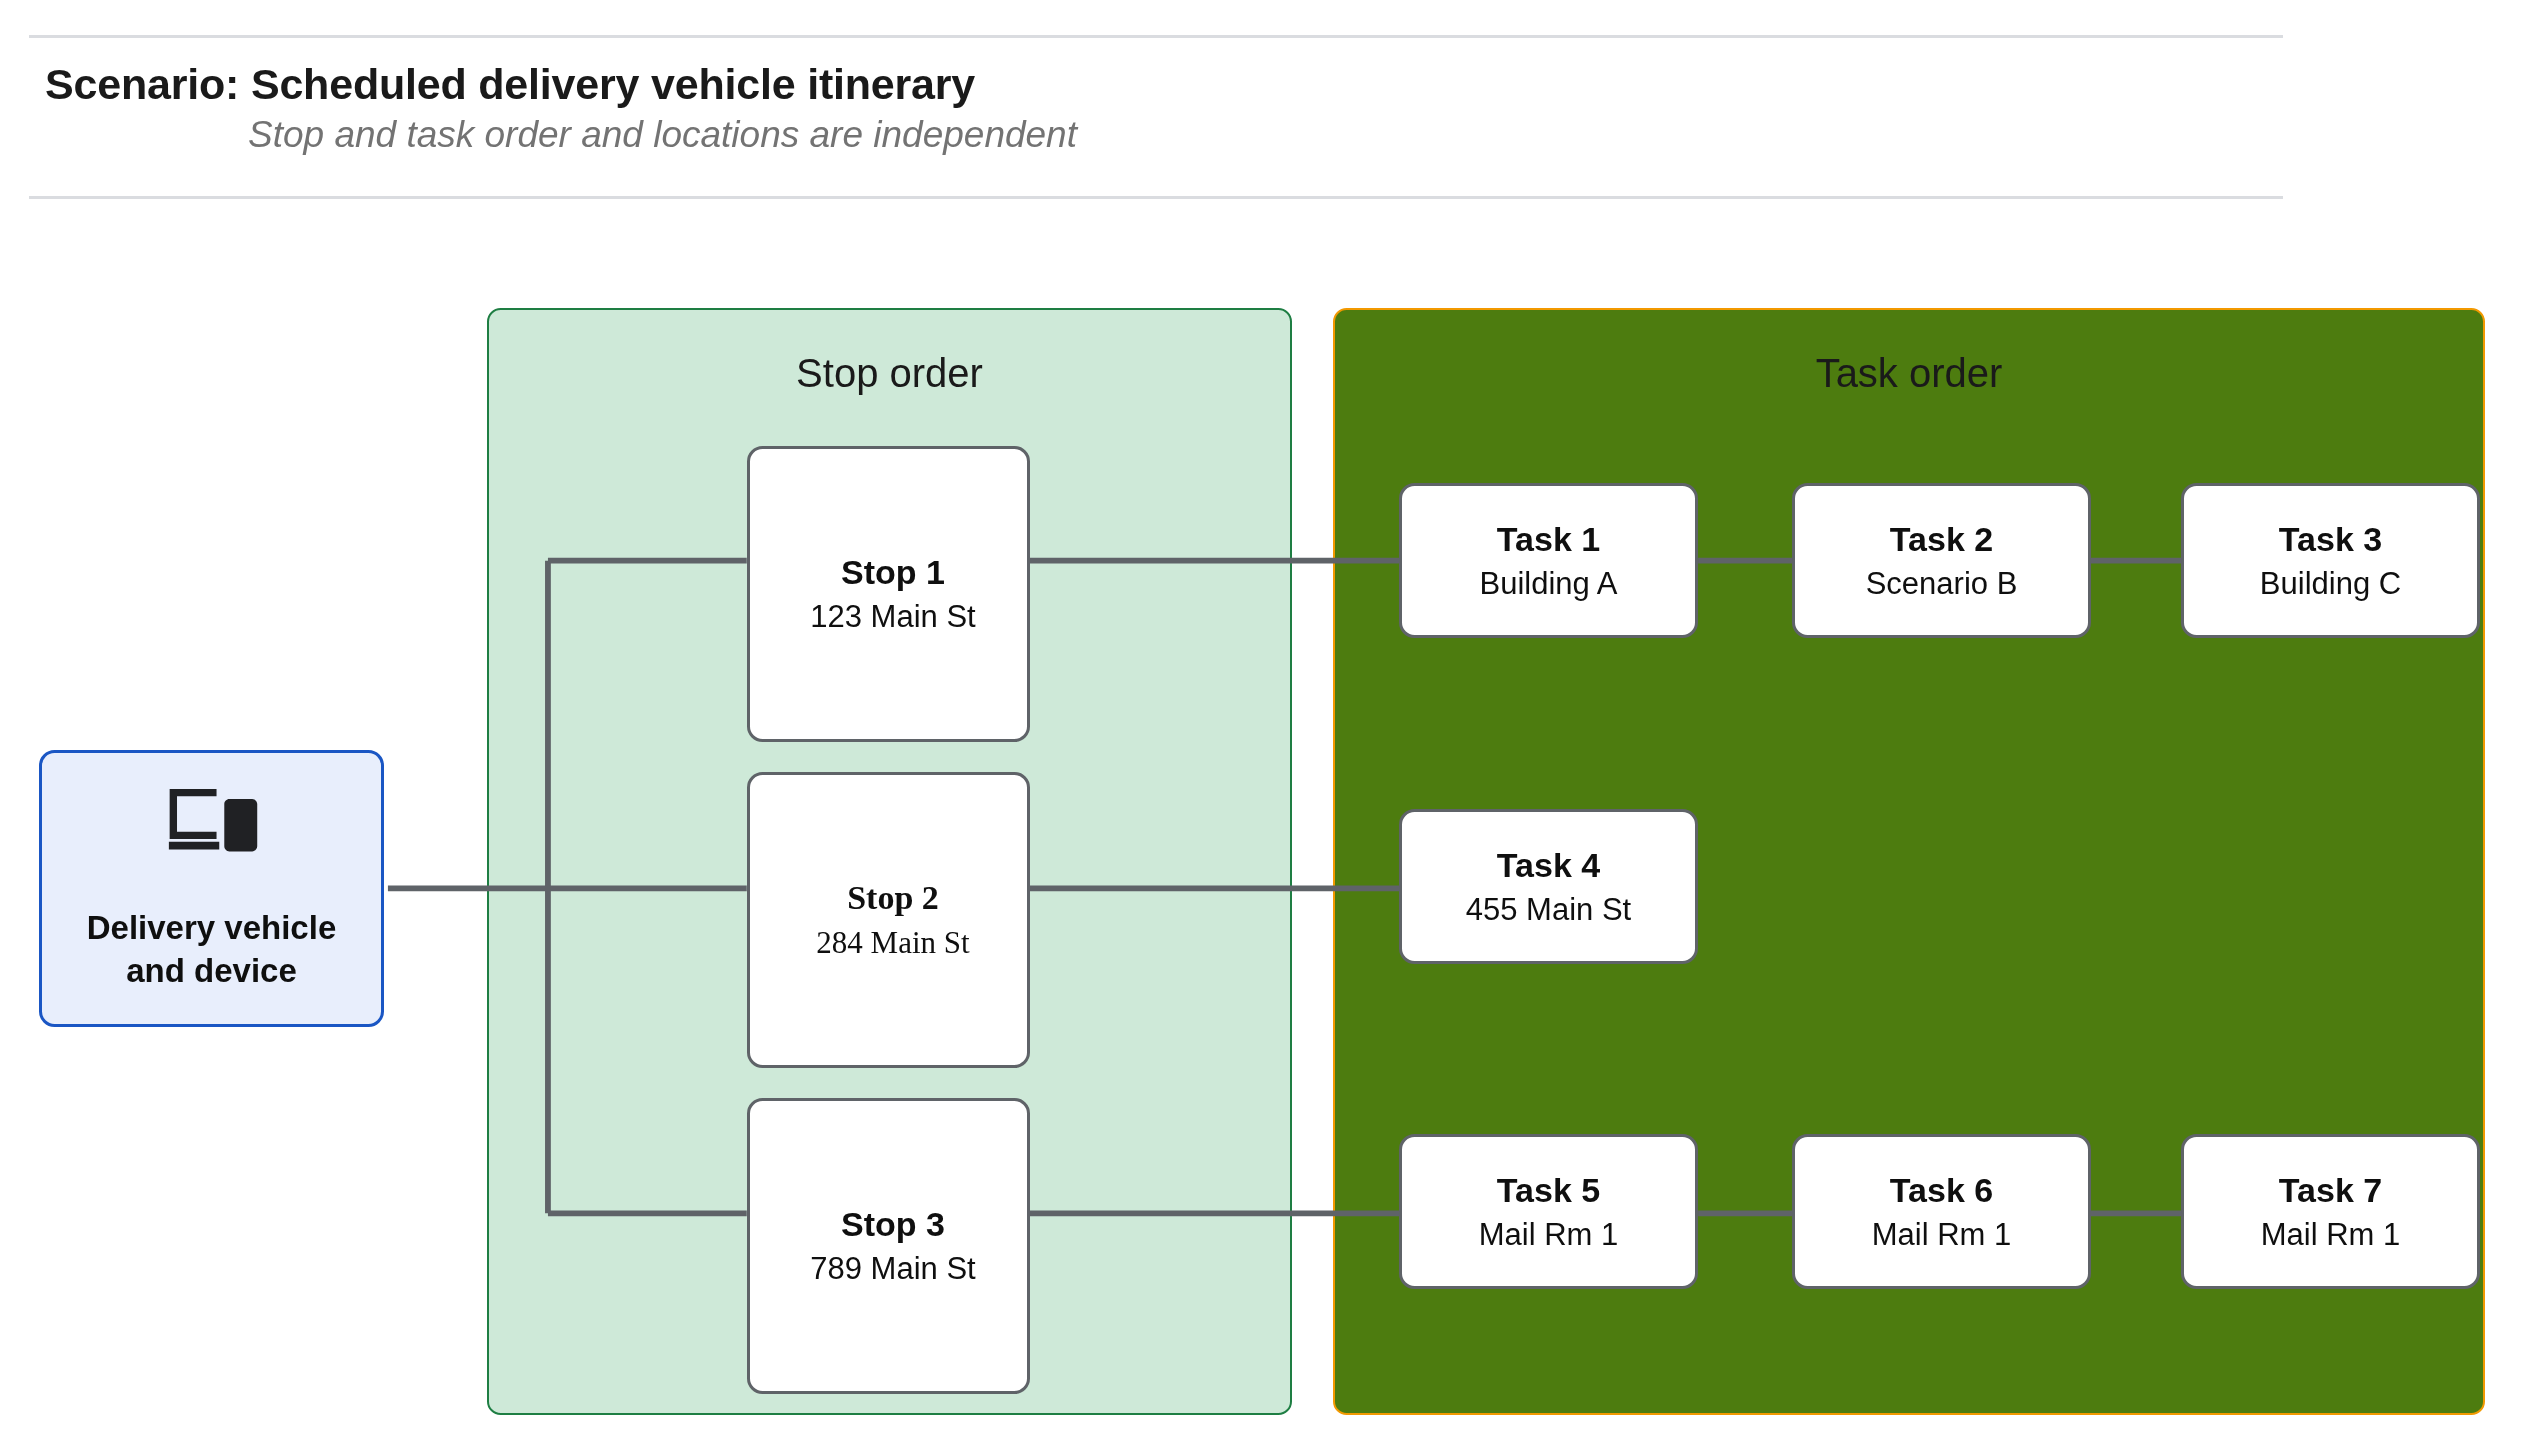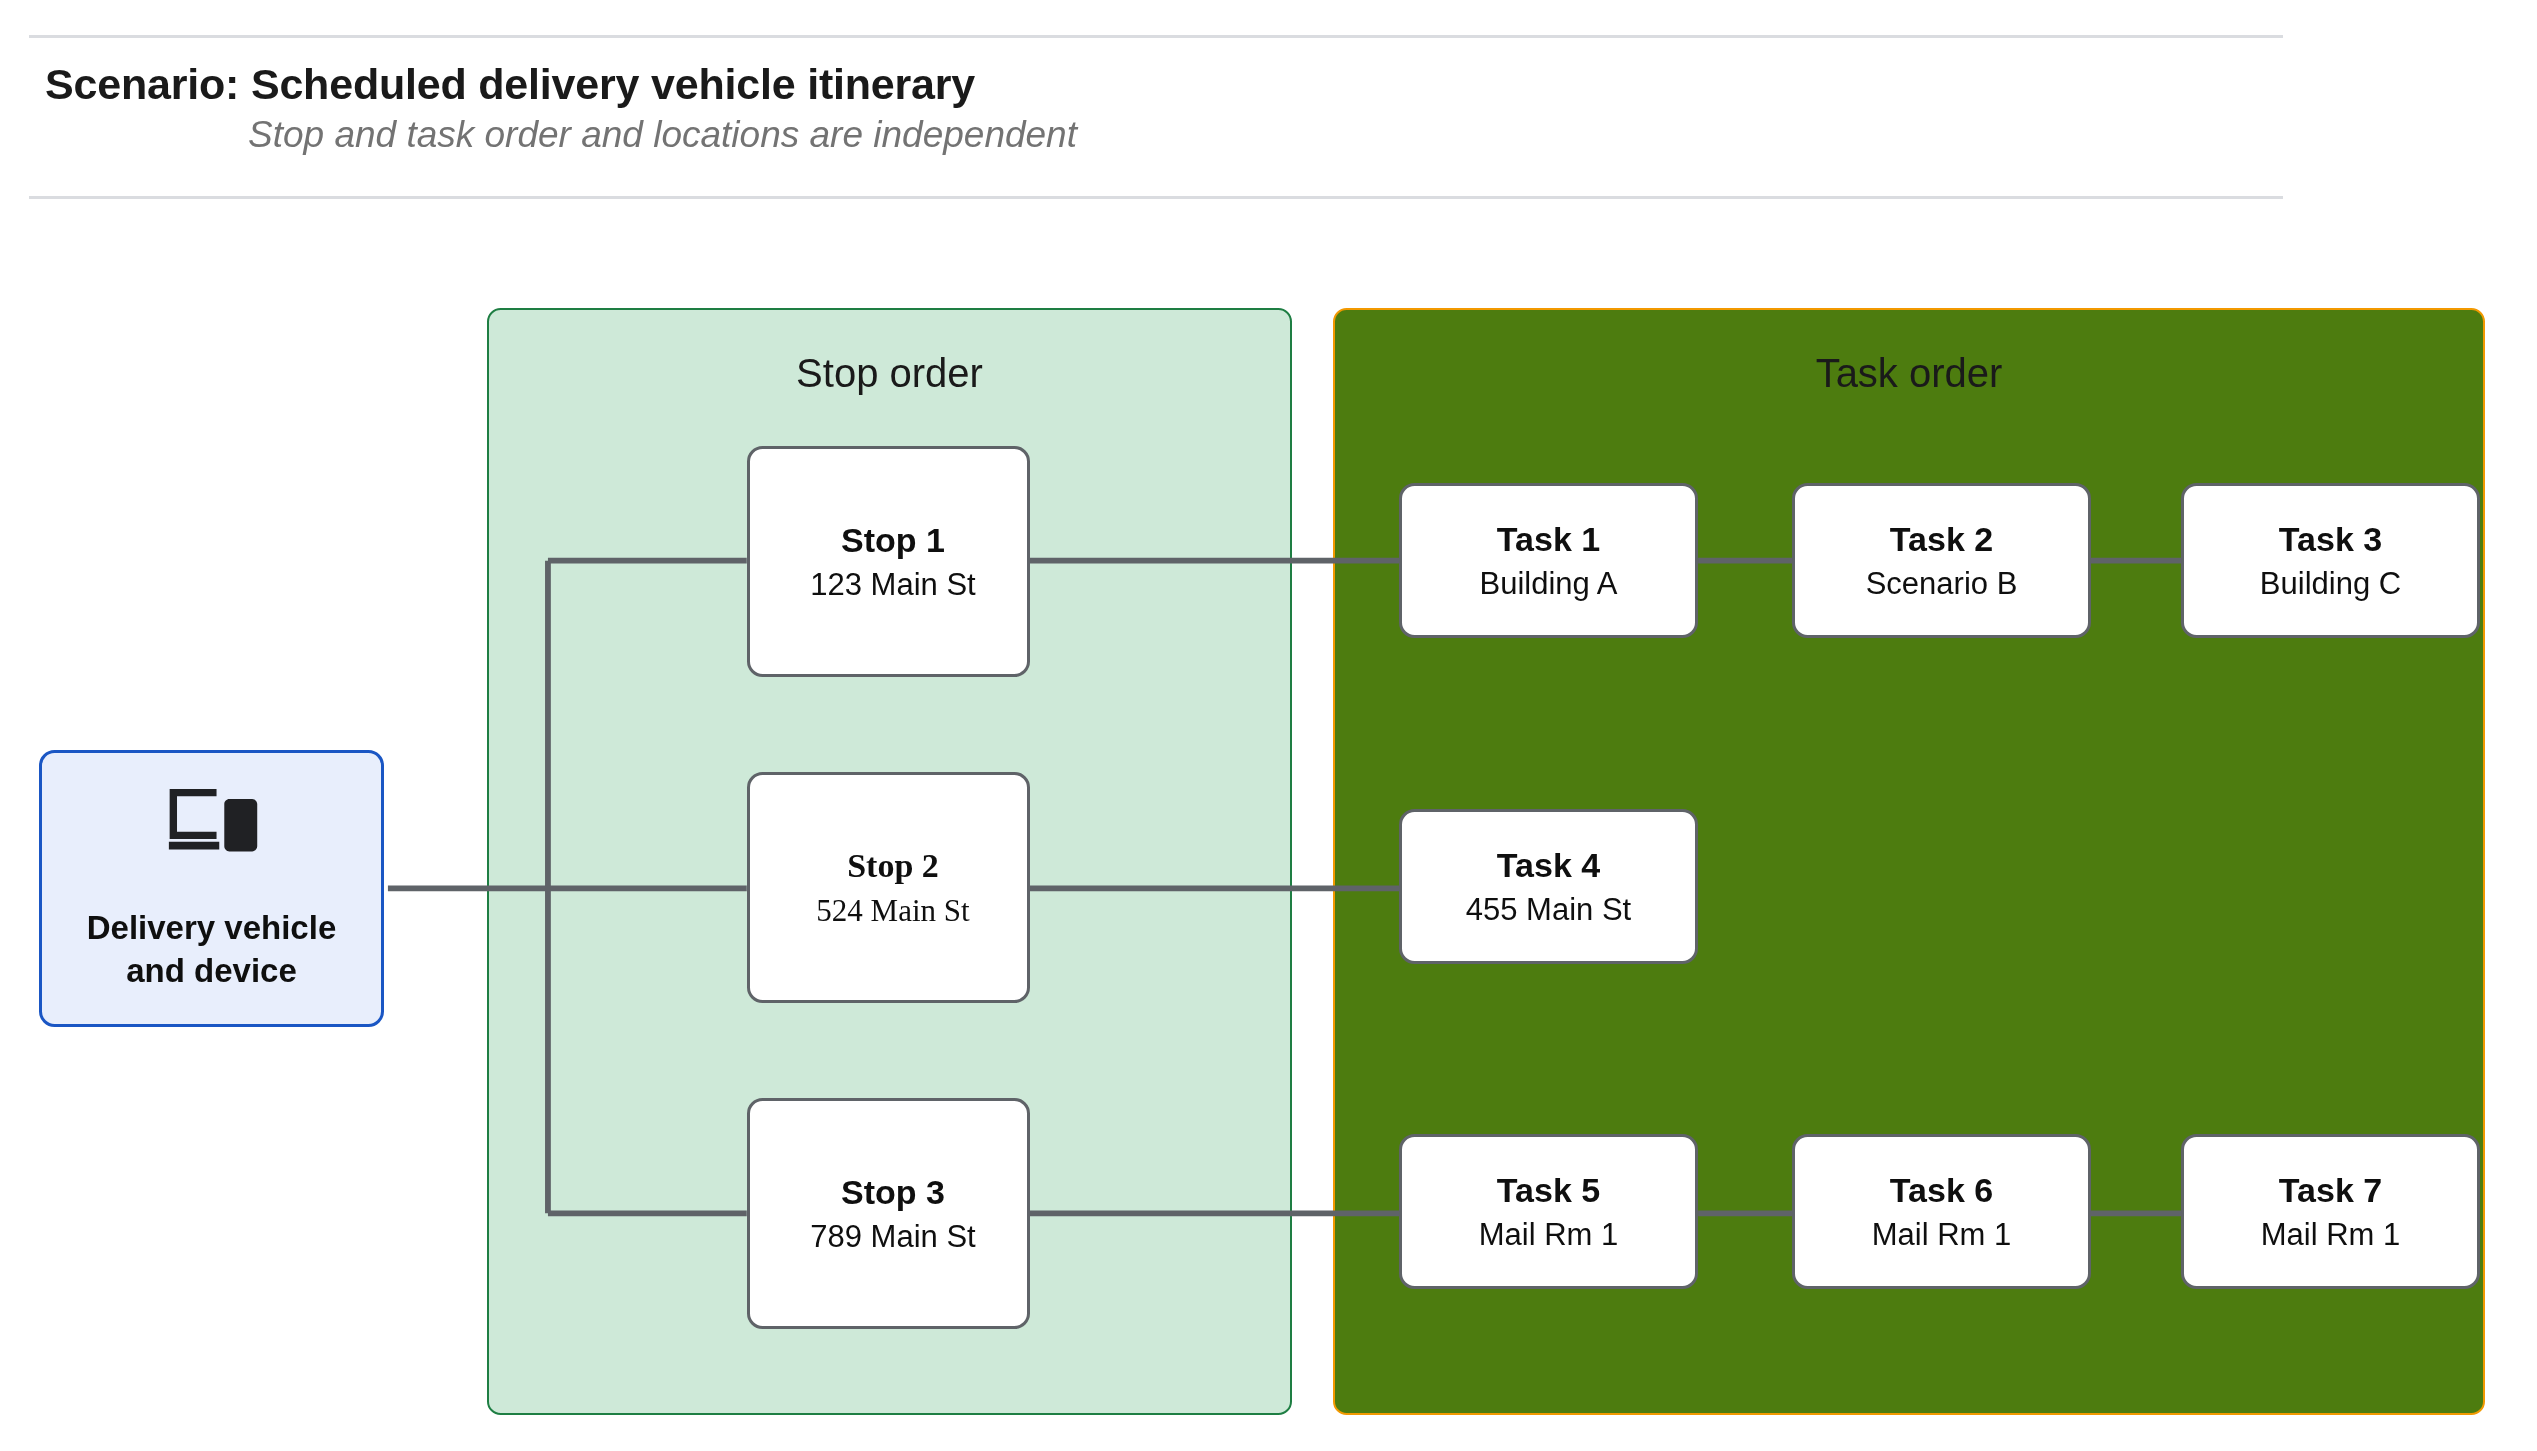--- a/index.html
+++ b/index.html
@@ -120,21 +120,21 @@
   .node .node-sub {
     font-size: 31px;
     font-weight: 400;
     color: #0f0f0f;
     line-height: 1.2;
     margin-top: 5.8px;
     text-align: right;
   }
 
   
-  .stop-node { width: 283px; height: 231px; padding-left: 9px; }
+  .stop-node { width: 283px; height: 296px; padding-left: 9px; }
   #node-stop-1 { left: 747px;  top: 446px;  }
   #node-stop-2 { left: 747px;  top: 772px; font-family: Liberation Serif, serif;  }
   #node-stop-3 { left: 747px;  top: 1098px; }
 
   
   .task-node { width: 299px; height: 155px; }
   #node-task-1 { left: 1399px; top: 483px;  }
   #node-task-2 { left: 1792px; top: 483px;  }
   #node-task-3 { left: 2181px; top: 483px;  }
   #node-task-4 { left: 1399px; top: 809px;  width: 299px; height: 155px; }
@@ -227,21 +227,21 @@
     <div id="vehicle-label">Delivery vehicle
 and device</div>
   </div>
 
   <div class="node stop-node" id="node-stop-1">
     <div class="node-title">Stop 1</div>
     <div class="node-sub">123 Main St</div>
   </div>
   <div class="node stop-node" id="node-stop-2">
     <div class="node-title">Stop 2</div>
-    <div class="node-sub">524 Main St</div>
+    <div class="node-sub">284 Main St</div>
   </div>
   <div class="node stop-node" id="node-stop-3">
     <div class="node-title">Stop 3</div>
     <div class="node-sub">789 Main St</div>
   </div>
 
   <div class="node task-node" id="node-task-1">
     <div class="node-title">Task 1</div>
     <div class="node-sub">Building A</div>
   </div>

